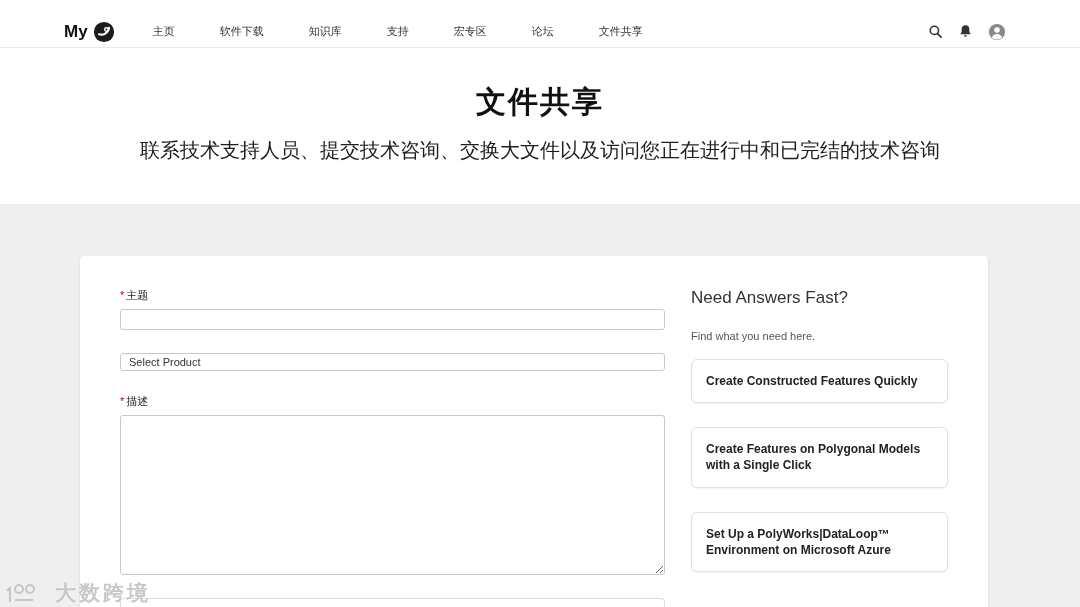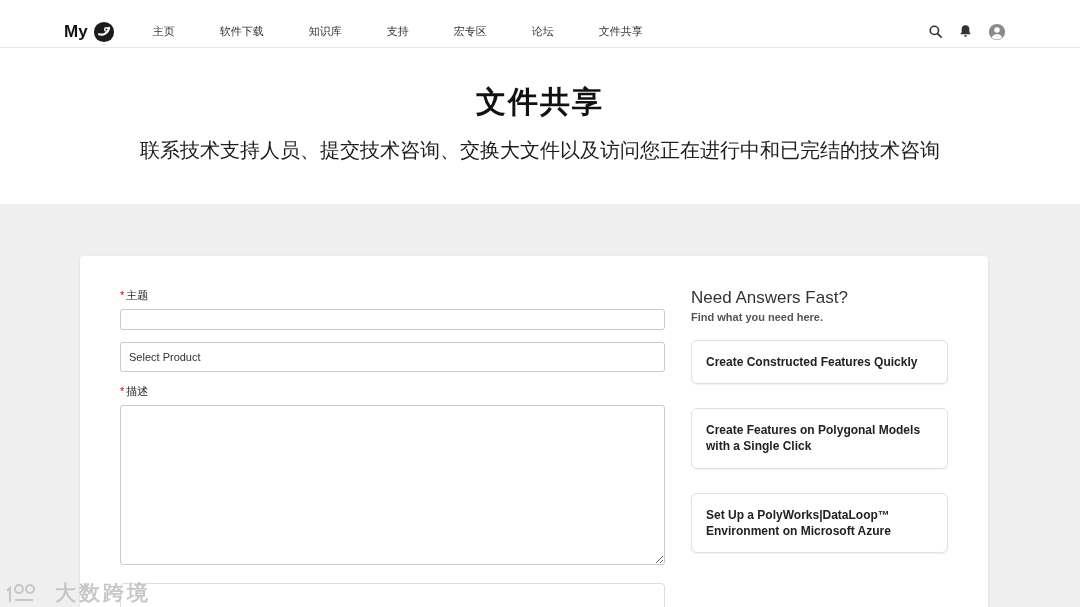--- a/index.html
+++ b/index.html
@@ -36,40 +36,40 @@
   .main { background:#efefef; height:419px; }
   .card {
     width:908px; margin:0 0 0 80px; position:relative; top:52px;
     background:#fff; border-radius:4px;
     box-shadow:0 1px 3px rgba(0,0,0,0.10);
     padding:32px 40px; display:flex; gap:26px; height:560px;
   }
 
   
   .form-col { width:545px; }
-  .form-group { margin-bottom:12px; }
+  .form-group { margin-bottom:23px; }
   .form-label { font-size:11px; color:#222; margin-bottom:6px; }
   .req { color:#cc0000; margin-right:2px; }
   .text-input, .select-box, .textarea {
     width:100%; border:1px solid #c9c9c9; border-radius:3px;
     font-size:11px; font-family:inherit; color:#333; background:#fff;
   }
   .text-input { height:21px; padding:0 8px; }
-  .select-box { height:30px; display:flex; align-items:center; padding:0 8px; cursor:pointer; }
+  .select-box { height:18px; display:flex; align-items:center; padding:0 8px; cursor:pointer; }
   .textarea { height:160px; resize:both; padding:6px 8px; display:block; }
 
   .upload-box {
     margin-top:18px; border:1px solid #dcdcdc; border-radius:4px;
     padding:12px 12px 14px; cursor:pointer;
   }
 
   
   .aside-col { flex:1; }
   .aside-title { font-size:17px; font-weight:500; color:#333; }
-  .aside-subtitle { font-size:11px; color:#555; margin-top:3px;font-weight:bold; }
+  .aside-subtitle { font-size:11px; color:#555; margin-top:22px; }
   .aside-cards { margin-top:17px; }
   .answer-card {
     background:#fff; border:1px solid #e1e1e1; border-radius:6px;
     box-shadow:0 1px 2px rgba(0,0,0,0.06);
     padding:13px 14px; margin-bottom:24px; cursor:pointer;
     display:flex; align-items:center; min-height:43px;
   }
   .answer-card-label { font-size:12px; font-weight:bold; color:#222; line-height:1.35; }
 
   

